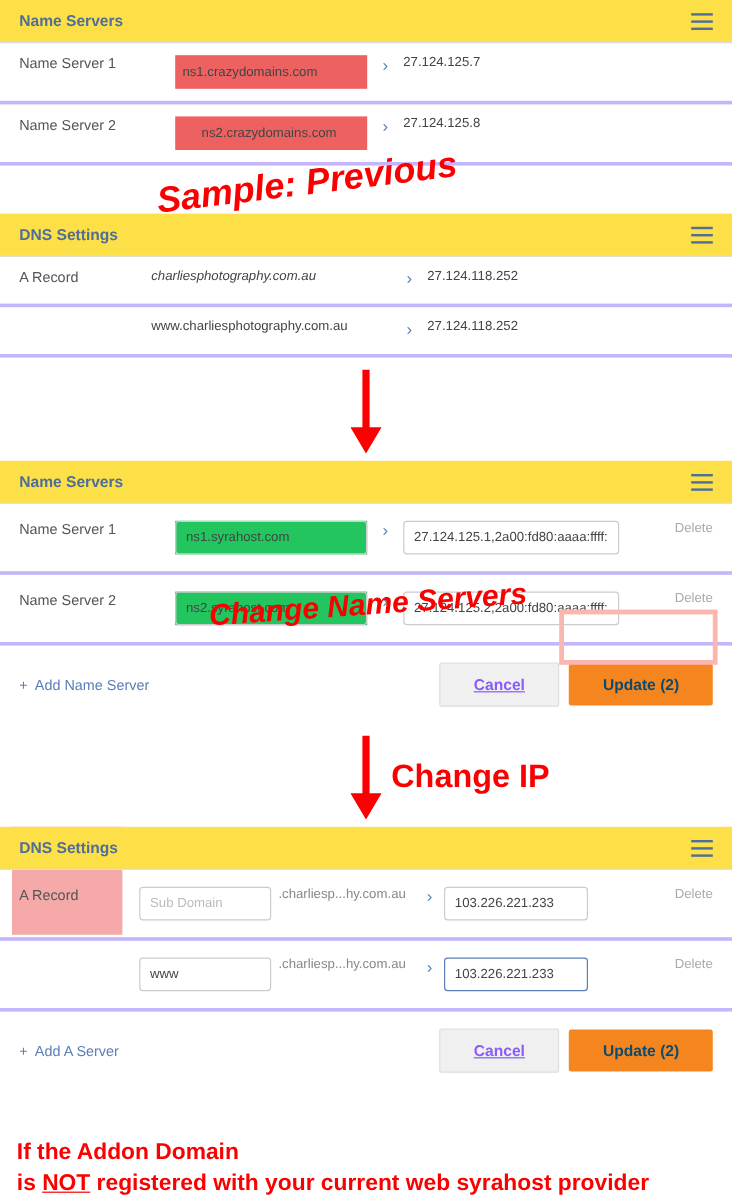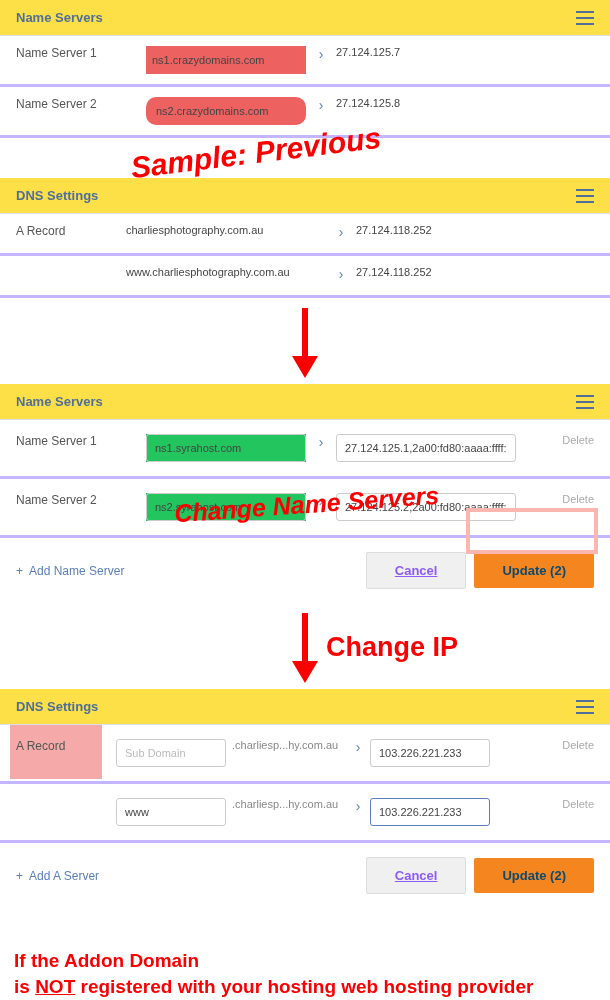--- a/index.html
+++ b/index.html
@@ -194,42 +194,42 @@
       </div>
   </div>
   <div class="row">
     <div class="label">Name Server 1</div>
     <div class="value hl-red" style="padding:8px 6px;">ns1.crazydomains.com</div>
     <div class="chevron">›</div>
     <div class="ip">27.124.125.7</div>
   </div>
   <div class="row">
     <div class="label">Name Server 2</div>
-    <div class="value hl-red" style="padding:8px 10px;border-radius:10px;">ns2.crazydomains.com</div>
+    <div class="value hl-red" style="padding:8px 22px;">ns2.crazydomains.com</div>
     <div class="chevron">›</div>
     <div class="ip">27.124.125.8</div>
   </div>
 </div>
 
 <div style="height:40px;"></div>
 
 <div class="overlay-text" style="left:130px; top:136px; font-size:30px; transform:rotate(-7deg);">Sample: Previous</div>
 
 <div class="panel">
   <div class="panel-header">
     <span class="title">DNS Settings</span>
     <div class="hamburger">
         <span></span>
         <span></span>
         <span></span>
       </div>
   </div>
   <div class="row">
     <div class="label" style="width:110px;">A Record</div>
-    <div class="value" style="flex:0 0 200px;">charliesphotography.com.au</div>
+    <div class="value" style="flex:0 0 200px;font-style:italic;">charliesphotography.com.au</div>
     <div class="chevron">›</div>
     <div class="ip">27.124.118.252</div>
   </div>
   <div class="row">
     <div class="label" style="width:110px;"></div>
     <div class="value" style="flex:0 0 200px;">www.charliesphotography.com.au</div>
     <div class="chevron">›</div>
     <div class="ip">27.124.118.252</div>
   </div>
 </div>
@@ -334,14 +334,14 @@
     <div class="spacer"></div>
     <button class="btn btn-cancel">Cancel</button>
     <button class="btn btn-update">Update (2)</button>
   </div>
 </div>
 
 <div class="overlay-text" style="left:326px; top:632px; font-size:27px; font-style:normal;">Change IP</div>
 
 <div class="footer-text">
   <span>If the Addon Domain</span><br>
-  <span>is </span><u>NOT</u><span> registered with your hosting web hosting provider</span>
+  <span>is </span><u>NOT</u><span> registered with your current web syrahost provider</span>
 </div>
 
 </body></html>

